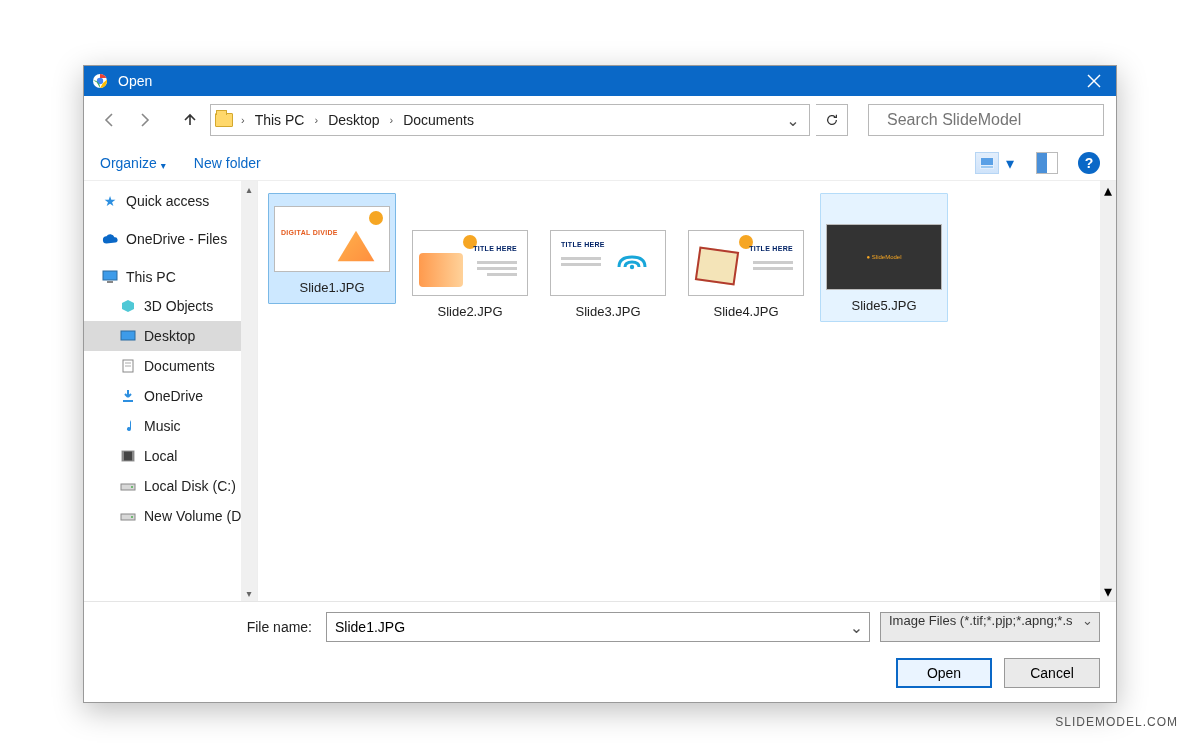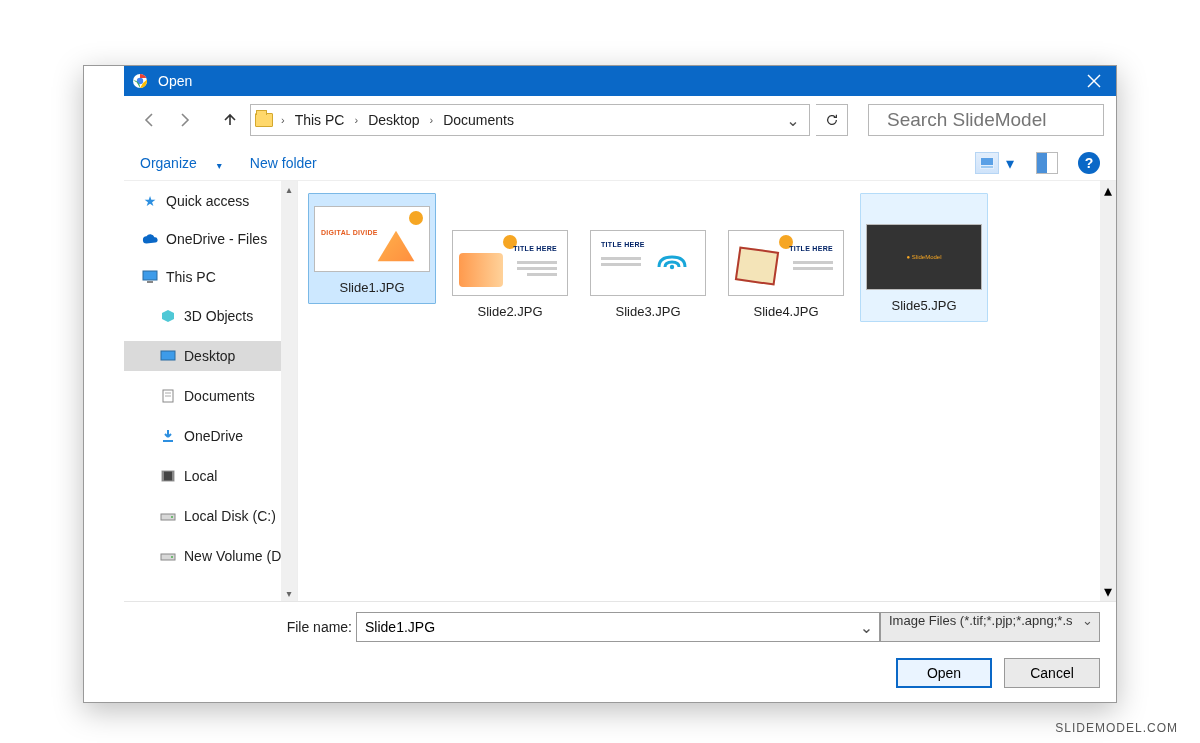--- a/index.html
+++ b/index.html
@@ -1,20 +1,20 @@
 <!DOCTYPE html>
 <html><head>
 <meta charset="utf-8">
 <style>
   * { box-sizing: border-box; font-family: "Segoe UI", Arial, sans-serif; }
   body { margin: 0; background: #fff; width: 1200px; height: 743px; position: relative; }
   .dialog {
     position: absolute; left: 83px; top: 65px; width: 1034px; height: 638px;
     border: 1px solid #999; background: #fff; box-shadow: 0 8px 28px rgba(0,0,0,.25);
-    display: flex; flex-direction: column; padding-left: 40px;
+    display: flex; flex-direction: column;
   }
   .titlebar { background: #0a68c7; color: #fff; height: 30px; display: flex; align-items: center; padding: 0 8px; font-size: 14px; }
   .titlebar .chrome-icon { width: 16px; height: 16px; margin-right: 10px; position: relative; }
   .chrome-icon svg { width:16px; height:16px; }
   .titlebar .spacer { flex: 1; }
   .close-x { width: 44px; height: 30px; display:flex; align-items:center; justify-content:center; cursor:pointer; margin-right:-8px;}
   .close-x svg { stroke:#fff; }
   .addrbar { display:flex; align-items:center; padding: 8px 12px 6px 12px; gap:6px; }
   .navbtn { width:28px; height:28px; display:flex; align-items:center; justify-content:center; color:#888; border-radius:2px; }
   .navbtn svg { stroke:#888; fill:none; stroke-width:1.6; }
@@ -22,59 +22,59 @@
   .pathbox { flex:1; height:32px; border:1px solid #b8b8b8; background:#fff; display:flex; align-items:center; padding:0 4px 0 2px; gap:2px; }
   .folder-ico { width:18px; height:14px; background:#ffd86b; border:1px solid #d4a82d; border-radius:1px; position:relative; margin:0 4px 0 2px;}
   .folder-ico::before{content:""; position:absolute; top:-4px; left:0; width:9px; height:4px; background:#ffd86b; border:1px solid #d4a82d; border-bottom:none; border-radius:1px 1px 0 0;}
   .crumb { padding: 0 6px; color:#222; font-size:14px; height:100%; display:flex; align-items:center; cursor:default;}
   .chev { color:#555; font-size:11px; padding:0 2px; display:flex; align-items:center;}
   .pathbox .end { flex:1; }
   .path-dd { width:24px; display:flex; justify-content:center; align-items:center; color:#555;}
   .refresh { width:32px; height:32px; border:1px solid #b8b8b8; border-left:none; display:flex; align-items:center; justify-content:center;}
   .searchbox { width:236px; height:32px; border:1px solid #b8b8b8; margin-left:14px; display:flex; align-items:center; padding:0 8px; color:#777;}
   .searchbox svg{ stroke:#777; fill:none; margin-right:8px;}
-  .searchbox input { border:none; outline:none; flex:1; font-size:19px; color:#0369a1; background:transparent;}
+  .searchbox input { border:none; outline:none; flex:1; font-size:16px; color:#0369a1; background:transparent;}
   .toolrow { display:flex; align-items:center; padding: 10px 16px 6px 16px; border-bottom:1px solid #eee; }
-  .toolrow .organize { color:#0a68c7; font-size:14px; cursor:pointer; display:flex; align-items:flex-end; gap:20px;}
+  .toolrow .organize { color:#0a68c7; font-size:14px; cursor:pointer; display:flex; align-items:flex-end; gap:4px;}
   .toolrow .newfolder { color:#0a68c7; font-size:14px; margin-left:28px; cursor:pointer;}
   .toolrow .rspace { flex:1;}
   .toolrow .view-dd { width:24px; height:22px; border:1px solid #b6d5f4; background:linear-gradient(#e2eefc,#cfe3fa); display:flex; align-items:center; justify-content:center; margin-right:3px;}
   .toolrow .dd-caret { width:16px; height:22px; display:flex; align-items:center; justify-content:center; color:#0a68c7; margin-right:18px;}
   .toolrow .panel-ico{ width:22px; height:22px; border:1px solid #bbb; display:flex;}
   .toolrow .panel-ico div{ width:50%;}
   .toolrow .panel-ico .l{ background:#4a90d9;} .toolrow .panel-ico .r{ background:#fff;}
   .toolrow .help { width:22px; height:22px; border-radius:50%; background:#0a68c7; color:#fff; display:flex; align-items:center; justify-content:center; font-size:14px; margin-left:20px; font-weight:bold;}
   .body { flex:1; display:flex; min-height:0; border-bottom:1px solid #e5e5e5;}
   .nav { width:174px; border-right:1px solid #eee; padding-top:6px; overflow:hidden; font-size:14px; color:#222; position:relative;}
   .nav-scroll { position:absolute; right:0; top:0; bottom:0; width:16px; background:#f0f0f0; display:flex; flex-direction:column; align-items:center;}
   .nav-scroll .arrow{ height:16px; font-size:10px; color:#666; display:flex; align-items:center; justify-content:center; width:100%;}
   .nav-item { display:flex; align-items:center; height:28px; padding-left:18px; gap:8px; cursor:default; white-space:nowrap; overflow:hidden; }
-  .nav-item.sub { padding-left:36px; height:30px;margin-top:10px;}
+  .nav-item.sub { padding-left:36px; height:30px;}
   .nav-item.sel { background:#dadada;}
   .ico { width:16px; height:16px; flex:none; display:flex; align-items:center; justify-content:center;}
   .files { flex:1; padding:12px 10px; display:flex; align-items:flex-start; gap:10px; position:relative; overflow:hidden;}
   .files-scroll { position:absolute; right:0; top:0; bottom:0; width:16px; background:#f0f0f0; display:flex; flex-direction:column; align-items:center;}
   .tile { width:128px; text-align:center; font-size:13px; color:#222; padding:6px 0 8px 0; border:1px solid transparent; border-radius:1px;}
   .tile.sel { background:#cde8ff; border-color:#7ab8e6;}
   .tile.hov { background:#e5f3ff; border:1px solid #b5dcf9;}
   .thumb { width:116px; height:66px; margin: 6px auto 8px auto; background:#fff; border:1px solid #bbb; position:relative; overflow:hidden;}
   .thumb.dark{ background:#333;}
   .cap { margin-top:2px;}
   .footer { padding: 10px 16px 14px 16px; }
-  .fnrow { display:flex; align-items:center; }
+  .fnrow { display:flex; align-items:center; gap:10px; }
   .fnlabel { width:216px; text-align:right; font-size:14px; color:#222; padding-right:4px;}
   .fninput { flex:1; height:30px; border:1px solid #999; background:#fff; display:flex; align-items:center;}
   .fninput input { border:none; outline:none; flex:1; font-size:14px; padding:0 8px;}
   .fninput .dd { width:26px; display:flex; align-items:center; justify-content:center; color:#555; border-left:1px solid transparent;}
   .filter { width:220px; height:30px; border:1px solid #999; background:#eaeaea; display:flex; align-items:flex-start; padding:0 6px 0 8px; font-size:13px; color:#333; white-space:nowrap; overflow:hidden;}
   .filter .dd{ margin-left:auto; color:#555;}
   .btnrow { display:flex; justify-content:flex-end; gap:12px; margin-top:16px;}
   .btn { width:96px; height:30px; border:1px solid #999; background:#eaeaea; font-size:14px; display:flex; align-items:center; justify-content:center; cursor:pointer;}
   .btn.primary { border:2px solid #0a68c7; background:#eaf4ff;}
-  .watermark { position:absolute; right:22px; bottom:8px; color:#555; font-size:12px; letter-spacing:1px;}
+  .watermark { position:absolute; right:22px; bottom:14px; color:#555; font-size:12px; letter-spacing:1px;}
   
   .th-sun{position:absolute; width:14px; height:14px; border-radius:50%; background:#f6a623;}
   .th-title{position:absolute; font-size:7px; font-weight:bold; color:#026; letter-spacing:.3px;}
   .th-bar{position:absolute; height:3px; background:#ccc;}
 </style>
 </head>
 <body>
 
 <div class="dialog">
 
@@ -219,20 +219,28 @@
           <span class="ico">
             <svg width="14" height="14" viewBox="0 0 14 14">
               <path fill="#2d8fe0" d="M7 1v7m0 0l3-3m-3 3L4 5" stroke="#2d8fe0" stroke-width="2"></path>
               <rect x="2" y="11" width="10" height="2" fill="#2d8fe0"></rect>
             </svg>
           </span>
           <span>OneDrive</span>
         </div>
       <div class="nav-item sub">
           <span class="ico">
+            <svg width="12" height="14" viewBox="0 0 12 14">
+              <path fill="#2d8fe0" d="M9 1v9a2 2 0 11-1-1.7V3"></path>
+            </svg>
+          </span>
+          <span>Music</span>
+        </div>
+      <div class="nav-item sub">
+          <span class="ico">
             <svg width="14" height="12" viewBox="0 0 14 12">
               <rect x="1" y="1" width="12" height="10" fill="#444" stroke="#999"></rect>
               <rect x="1" y="1" width="2" height="10" fill="#888"></rect>
               <rect x="11" y="1" width="2" height="10" fill="#888"></rect>
             </svg>
           </span>
           <span>Local</span>
         </div>
       <div class="nav-item sub">
           <span class="ico">

